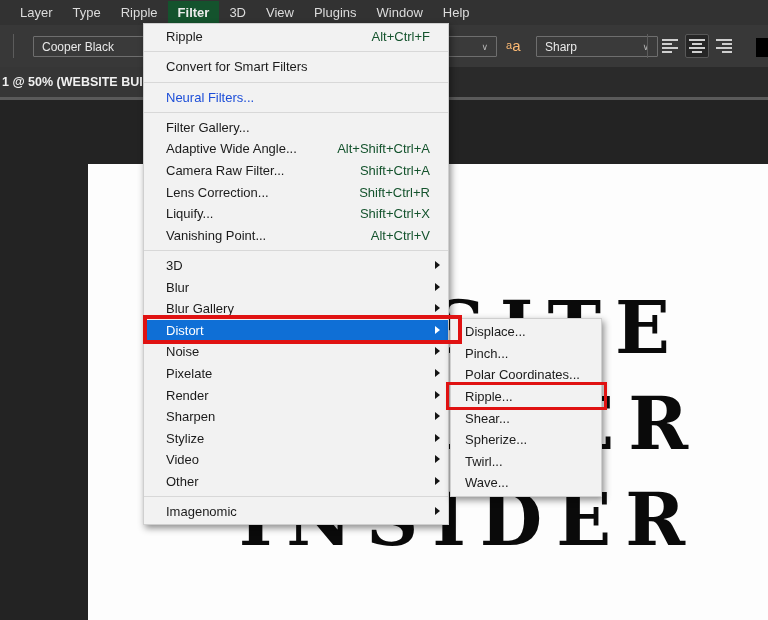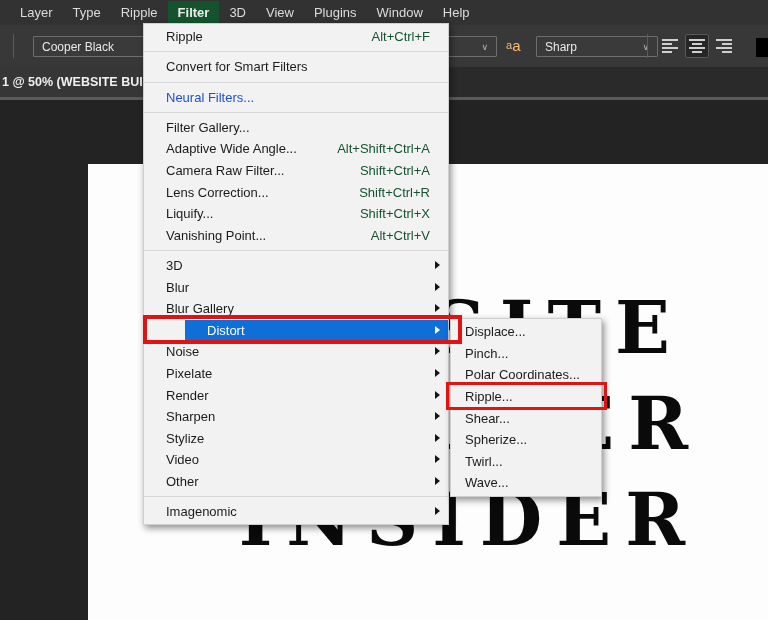--- a/index.html
+++ b/index.html
@@ -45,21 +45,21 @@
   
   .menu-panel { position:absolute; background:#f2f2f2; border:1px solid #cfcfcf;
                 box-shadow:2px 3px 7px rgba(0,0,0,0.45); padding:2px 0; }
   #filter-menu { left:143px; top:23px; width:306px; z-index:10; }
   #distort-submenu { left:450px; top:318px; width:152px; z-index:20; }
   .menu-row { position:relative; height:21.6px; display:flex; align-items:center;
               font-size:13px; color:#1b1b1b; cursor:default; }
   #filter-menu .menu-row { padding-left:22px; }
   #distort-submenu .menu-row { padding-left:14px; }
   .menu-row .shortcut { margin-left:auto; padding-right:18px; color:#14532d; }
-  .menu-row.hl { background:#0f6fd6; color:#ffffff;margin-left:41px; }
+  .menu-row.hl { background:#0f6fd6; color:#ffffff; }
   .menu-row.disabled { color:#1d4ed8; }
   .menu-sep { height:1px; background:#d8d8d8; margin:3.8px 0; }
   .sub-arrow { position:absolute; right:8px; top:50%; margin-top:-4.5px; width:0; height:0;
                border-left:5.5px solid #151515; border-top:4.5px solid transparent;
                border-bottom:4.5px solid transparent; }
   .menu-row.hl .sub-arrow { border-left-color:#ffffff; }
 
   
   .red-box { position:absolute; border:4px solid #e01212; z-index:40; pointer-events:none; }
   #redbox-distort { left:143px; top:315px; width:319px; height:29px; }

